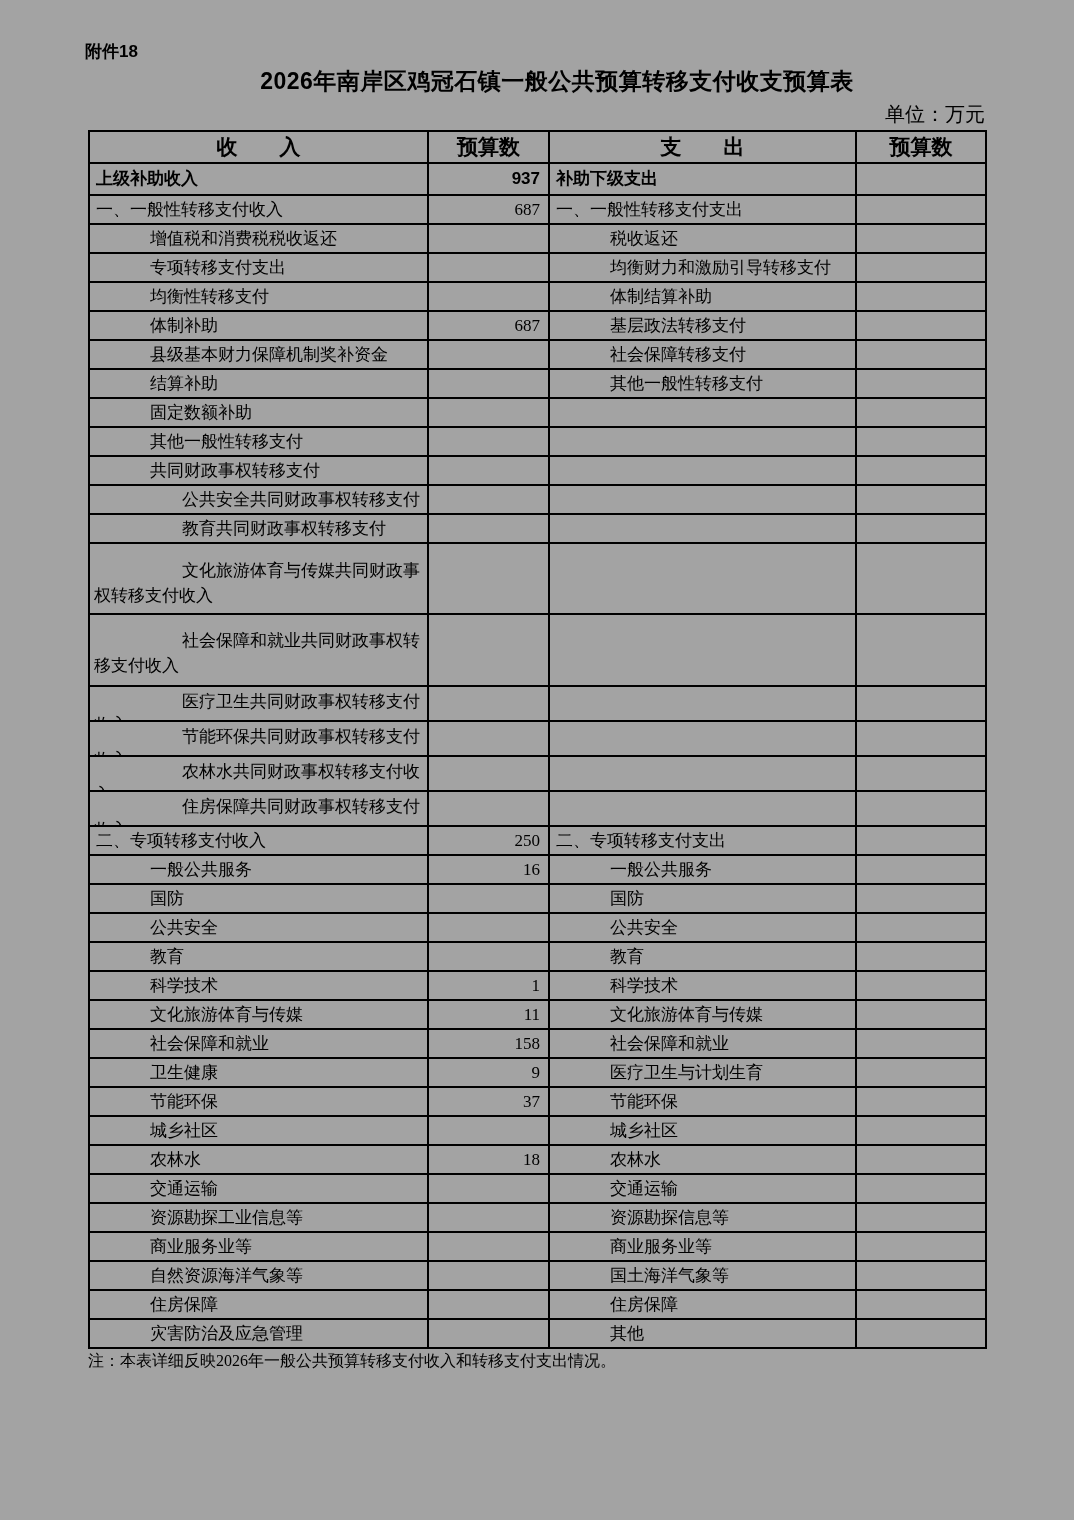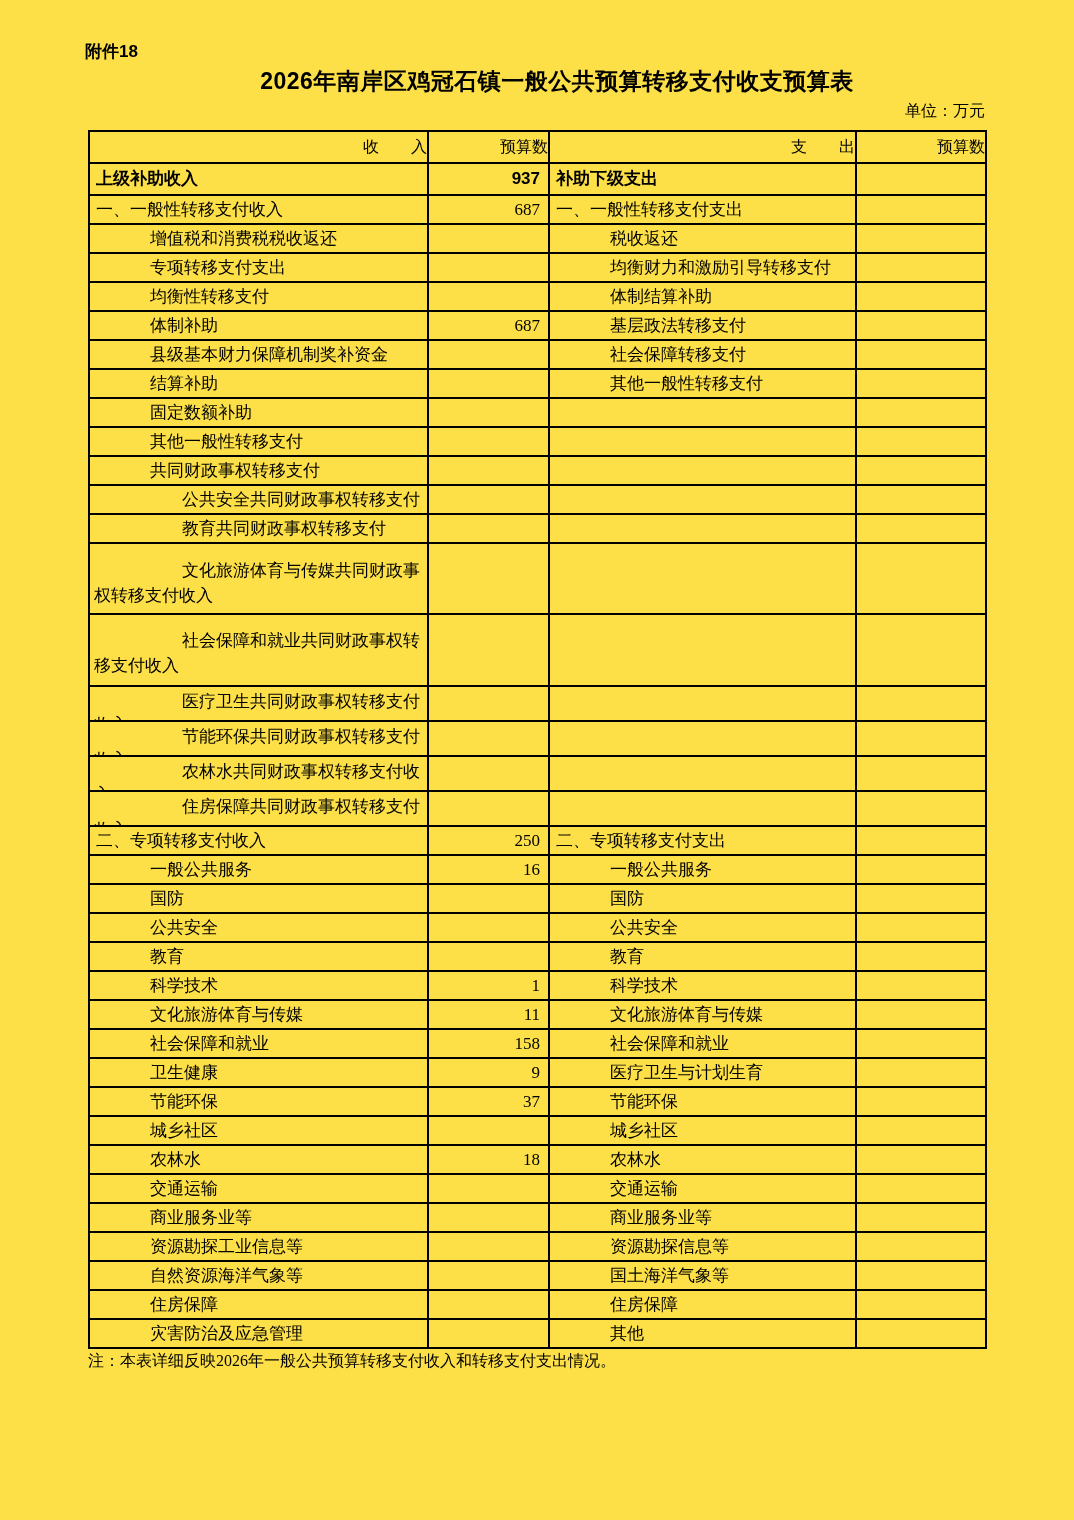--- a/index.html
+++ b/index.html
@@ -1,44 +1,44 @@
 <!DOCTYPE html>
 <html><head>
 <meta charset="utf-8">
 <style>
   html,body{margin:0;padding:0;background:#ffffff;}
   .sheet{
-    position:relative;width:1074px;height:1520px;background:#fde047;color:#000;
+    position:relative;width:1074px;height:1520px;background:#a3a3a3;color:#000;
     font-family:"Liberation Serif","DejaVu Serif",serif;overflow:hidden;
   }
   .attachment{
     position:absolute;left:85px;top:40px;
     font-family:"Liberation Sans","DejaVu Sans",sans-serif;font-weight:bold;font-size:17px;
   }
   .doc-title{
     position:absolute;left:0;right:0;top:66px;text-align:center;
     font-family:"Liberation Sans","DejaVu Sans",sans-serif;font-weight:bold;font-size:23px;
     letter-spacing:0.5px;
     padding-left:40px;
   }
   .unit{
-    position:absolute;right:89px;top:101px;font-size:16px;
+    position:absolute;right:89px;top:101px;font-size:20px;
   }
   .table-wrap{
     position:absolute;left:88px;top:130px;width:900px;
   }
   table.budget{
     border-collapse:collapse;table-layout:fixed;width:897px;
   }
   table.budget th,table.budget td{
     border:2px solid #000;padding:0;vertical-align:middle;overflow:hidden;
   }
   table.budget th{
-    font-family:"Liberation Sans","DejaVu Sans",sans-serif;font-weight:normal;
-    font-size:16px;height:30px;text-align:right;
+    font-family:"Liberation Sans","DejaVu Sans",sans-serif;font-weight:bold;
+    font-size:21px;height:30px;text-align:center;
   }
   .lab{
     font-size:17px;padding:0 4px;word-break:break-all;text-align:left;
   }
   .num{
     font-size:17px;padding:0 8px;text-align:right;line-height:27px;
   }
   .ind0{text-indent:2px}
   .ind1{text-indent:56px}
   .ind2{text-indent:88px}
@@ -529,41 +529,41 @@
             </td>
             <td>
               <div class="lab ind1">交通运输</div>
             </td>
             <td>
               <div class="num"></div>
             </td>
           </tr>
           <tr class="h-n">
             <td>
+              <div class="lab ind1">资源勘探工业信息等</div>
+            </td>
+            <td>
+              <div class="num"></div>
+            </td>
+            <td>
+              <div class="lab ind1">资源勘探信息等</div>
+            </td>
+            <td>
+              <div class="num"></div>
+            </td>
+          </tr>
+          <tr class="h-n">
+            <td>
               <div class="lab ind1">商业服务业等</div>
             </td>
             <td>
               <div class="num"></div>
             </td>
             <td>
               <div class="lab ind1">商业服务业等</div>
-            </td>
-            <td>
-              <div class="num"></div>
-            </td>
-          </tr>
-          <tr class="h-n">
-            <td>
-              <div class="lab ind1">资源勘探工业信息等</div>
-            </td>
-            <td>
-              <div class="num"></div>
-            </td>
-            <td>
-              <div class="lab ind1">资源勘探信息等</div>
             </td>
             <td>
               <div class="num"></div>
             </td>
           </tr>
           <tr class="h-n">
             <td>
               <div class="lab ind1">自然资源海洋气象等</div>
             </td>
             <td>

